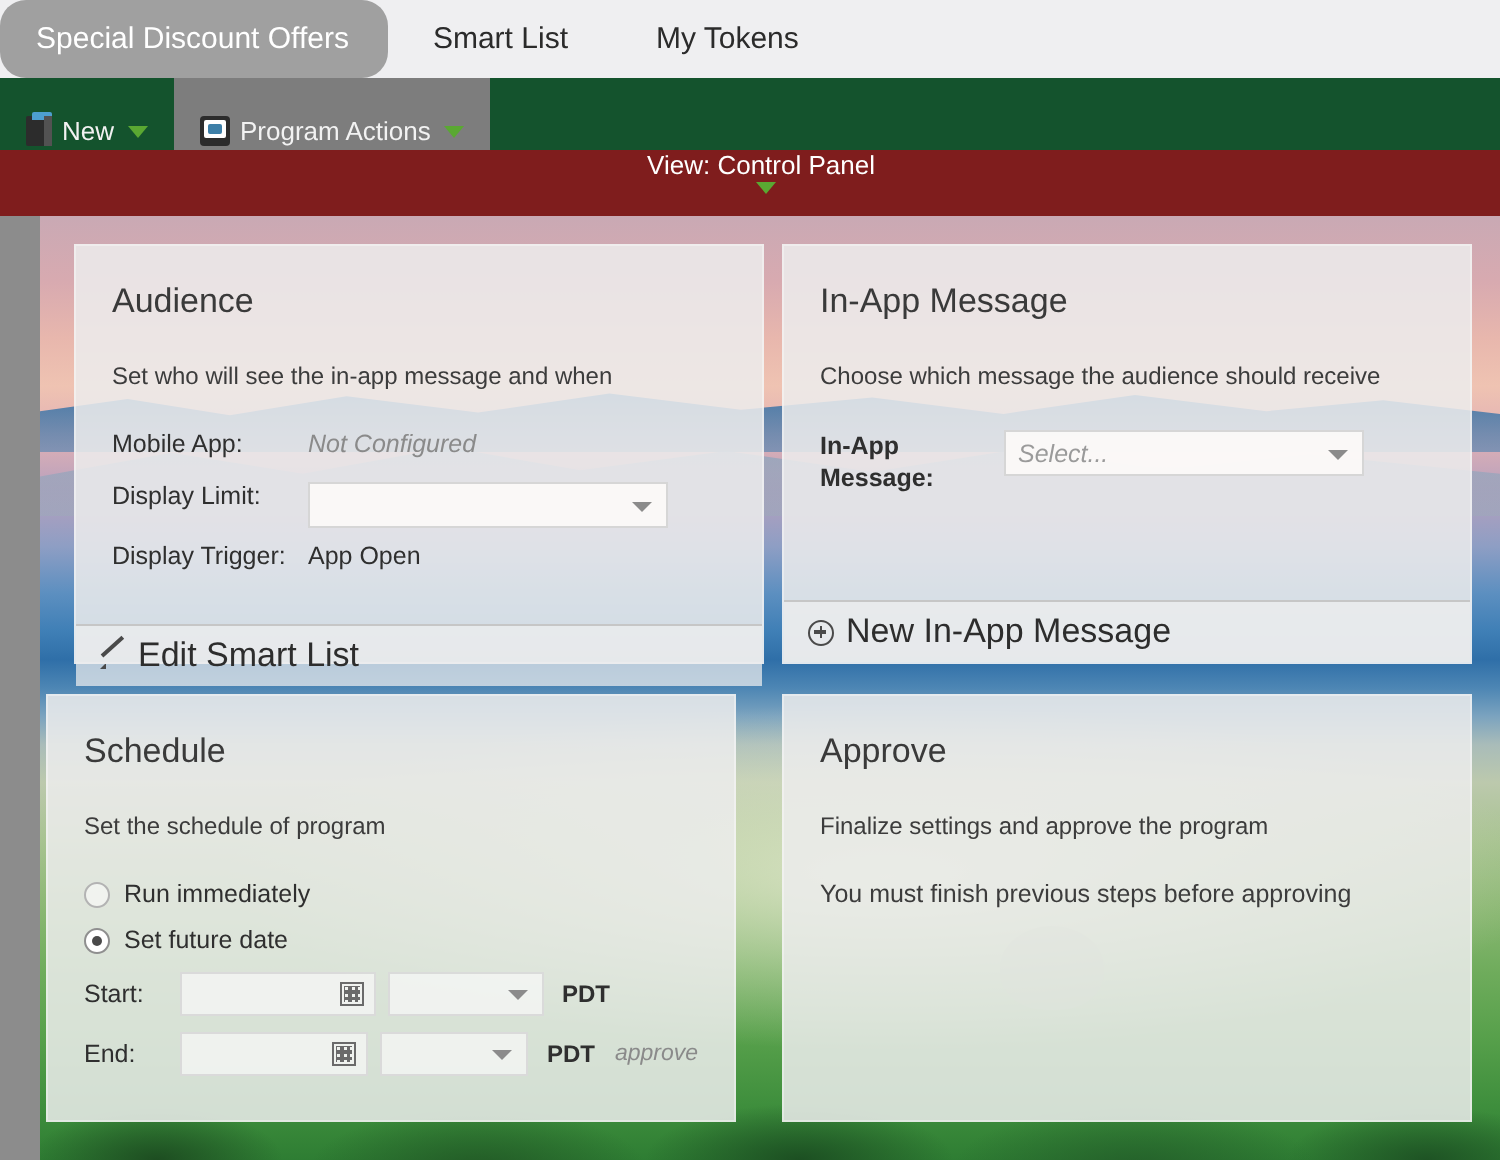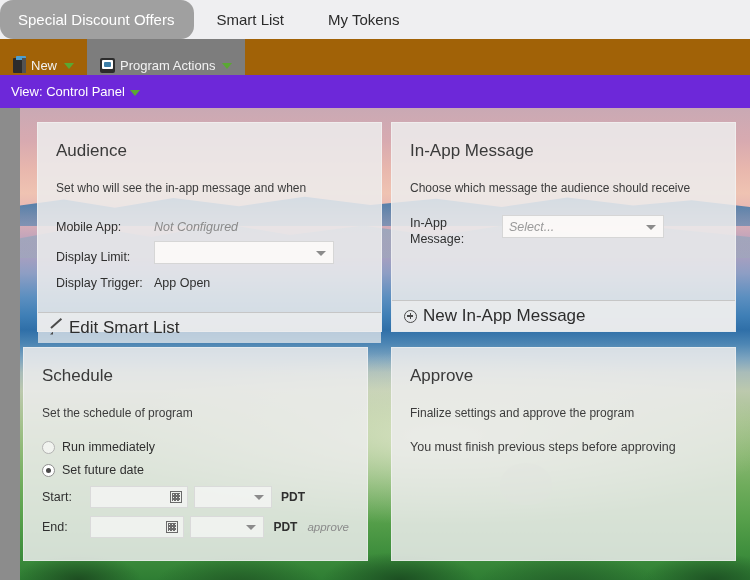--- a/index.html
+++ b/index.html
@@ -37,21 +37,21 @@
   .tab.active {
     background: #a0a0a0;
     color: #ffffff;
     padding: 0 20px 0 18px;
   }
 
   
   .toolbar {
     position: absolute; left: 0; top: 39px;
     width: 750px; height: 52px;
-    background: #a16207;
+    background: #14532d;
     display: flex;
     align-items: stretch;
   }
   .tool-btn {
     display: flex; align-items: center; gap: 5px;
     padding: 0 13px;
     font-size: 13px;
     color: #f2f2f2;
     white-space: nowrap;
     cursor: default;
@@ -109,23 +109,24 @@
     display: inline-block;
     margin-left: 2px;
     position: relative;
     top: 1px;
   }
 
   
   .viewbar {
     position: absolute; left: 0; top: 75px;
     width: 750px; height: 33px;
-    background: #6d28d9;
+    background: #7f1d1d;
     display: flex; align-items: center;
     padding-left: 11px;
+    flex-direction: column;
   }
   .viewbar-label {
     font-size: 13px;
     color: #ffffff;
     white-space: nowrap;
   }
 
   
   .canvas {
     position: absolute;
@@ -274,21 +275,21 @@
   .icon-plus-circle::after {
     content: ""; position: absolute;
     background: #4a4a4a;
   }
   .icon-plus-circle::before { left: 2px; top: 4.8px; width: 6.4px; height: 1.4px; }
   .icon-plus-circle::after  { left: 4.8px; top: 2px; width: 1.4px; height: 6.4px; }
 
   
   .frow {
     display: flex;
-    align-items: flex-end;
+    align-items: flex-start;
     margin-bottom: 7px;
     min-height: 19px;
   }
   .flabel {
     font-size: 12.5px;
     color: #2f2f2f;
     width: 98px;
     flex: 0 0 98px;
   }
   .fvalue {
@@ -322,22 +323,23 @@
     border-right: 5px solid transparent;
     border-top: 5px solid #8b8b8b;
   }
   .select-display-limit { width: 180px; }
 
   .msg-row { display: flex; align-items: flex-start; margin-top: 4px; }
   .msg-label {
     font-size: 12.5px; color: #2f2f2f;
     width: 92px; flex: 0 0 92px;
     line-height: 16px;
-  }
-  .select-inapp { width: 162px; }
+    font-weight: bold;
+  }
+  .select-inapp { width: 180px; }
 
   
   .radio-row {
     display: flex; align-items: center; gap: 7px;
     margin-bottom: 9px;
     cursor: default;
   }
   .radio {
     width: 13px; height: 13px;
     border-radius: 50%;

